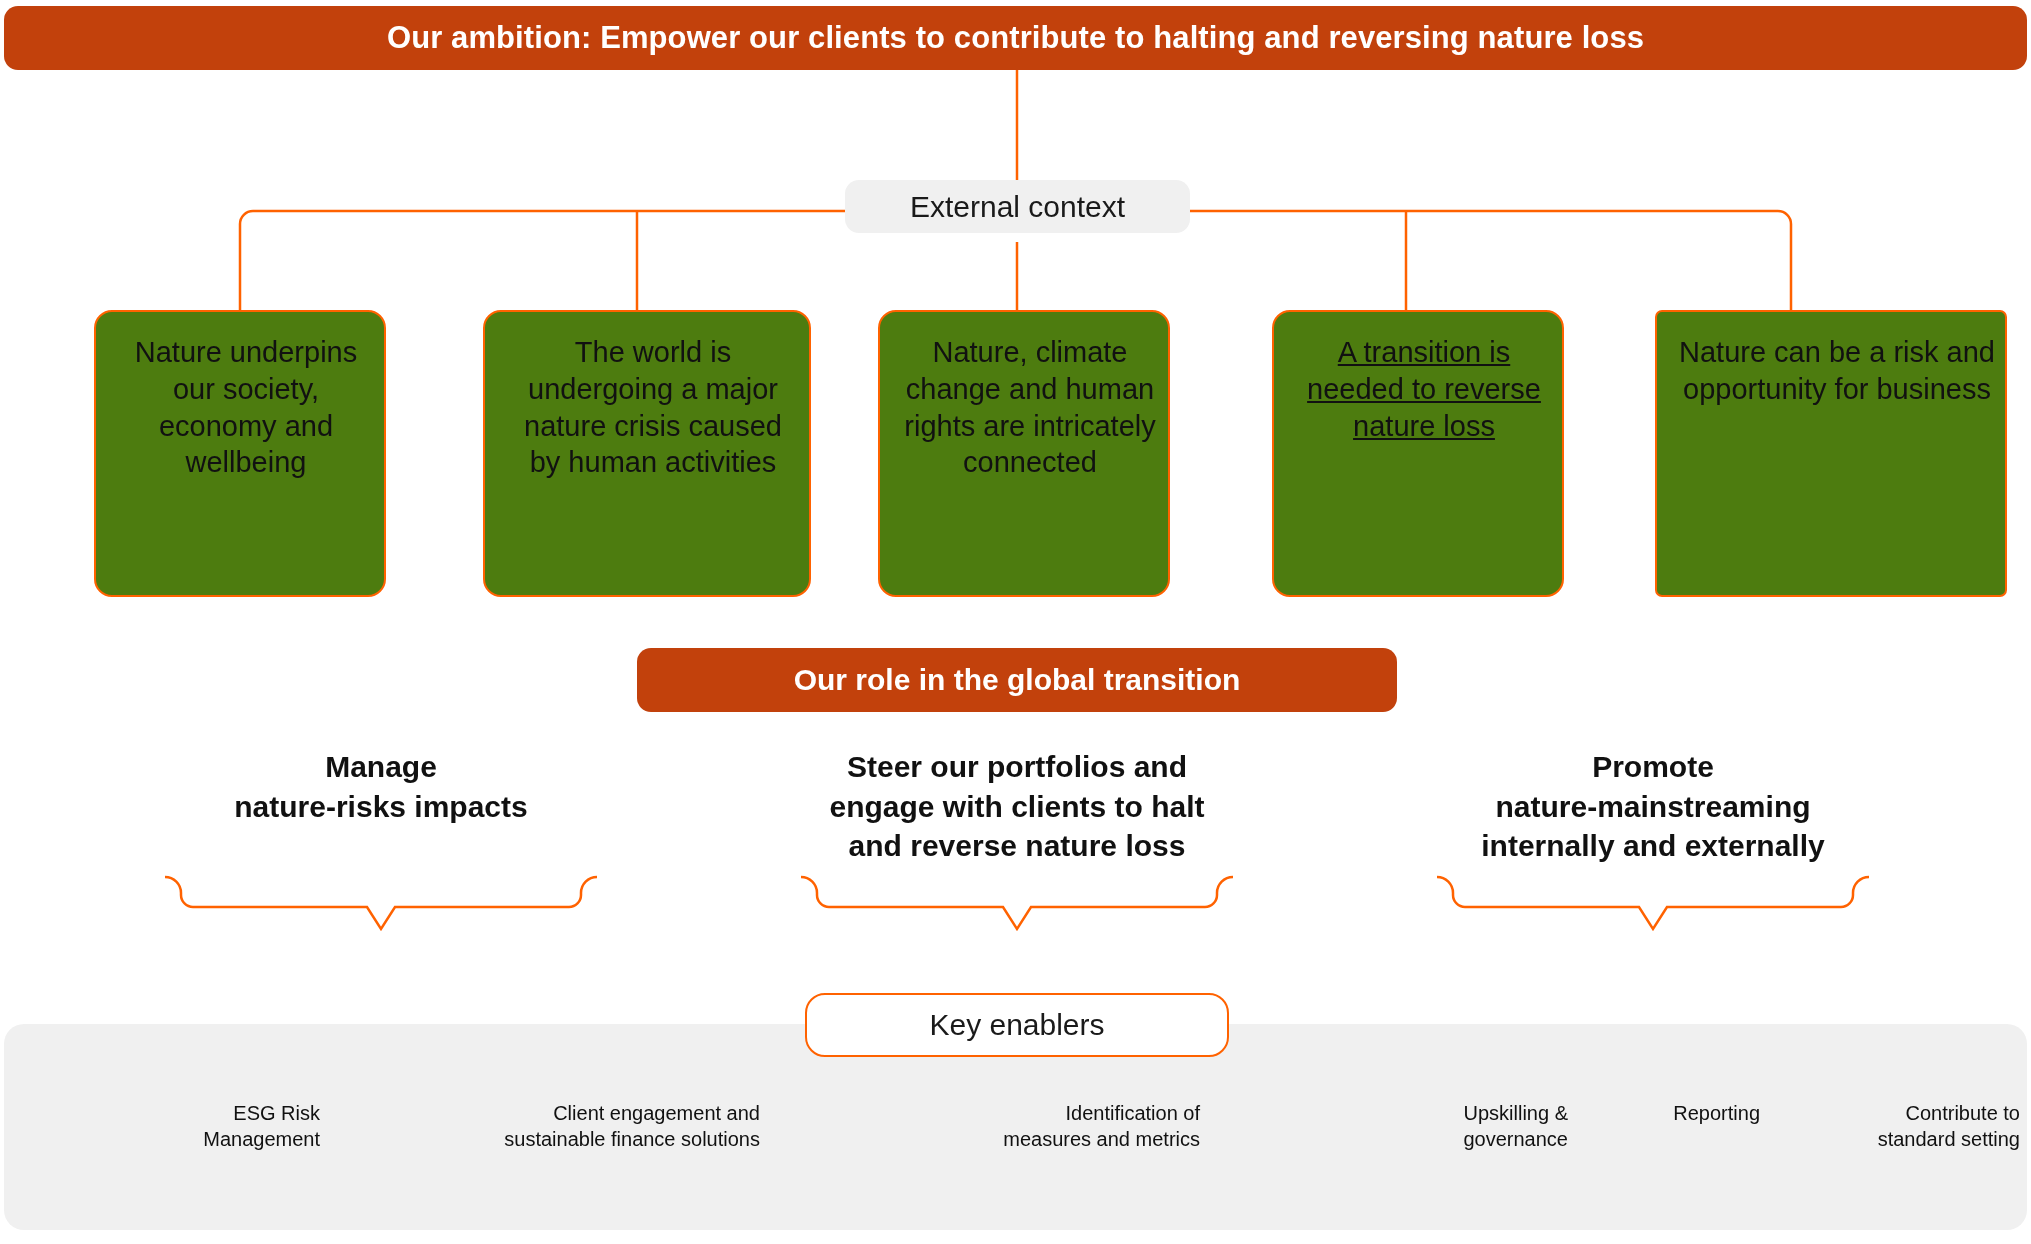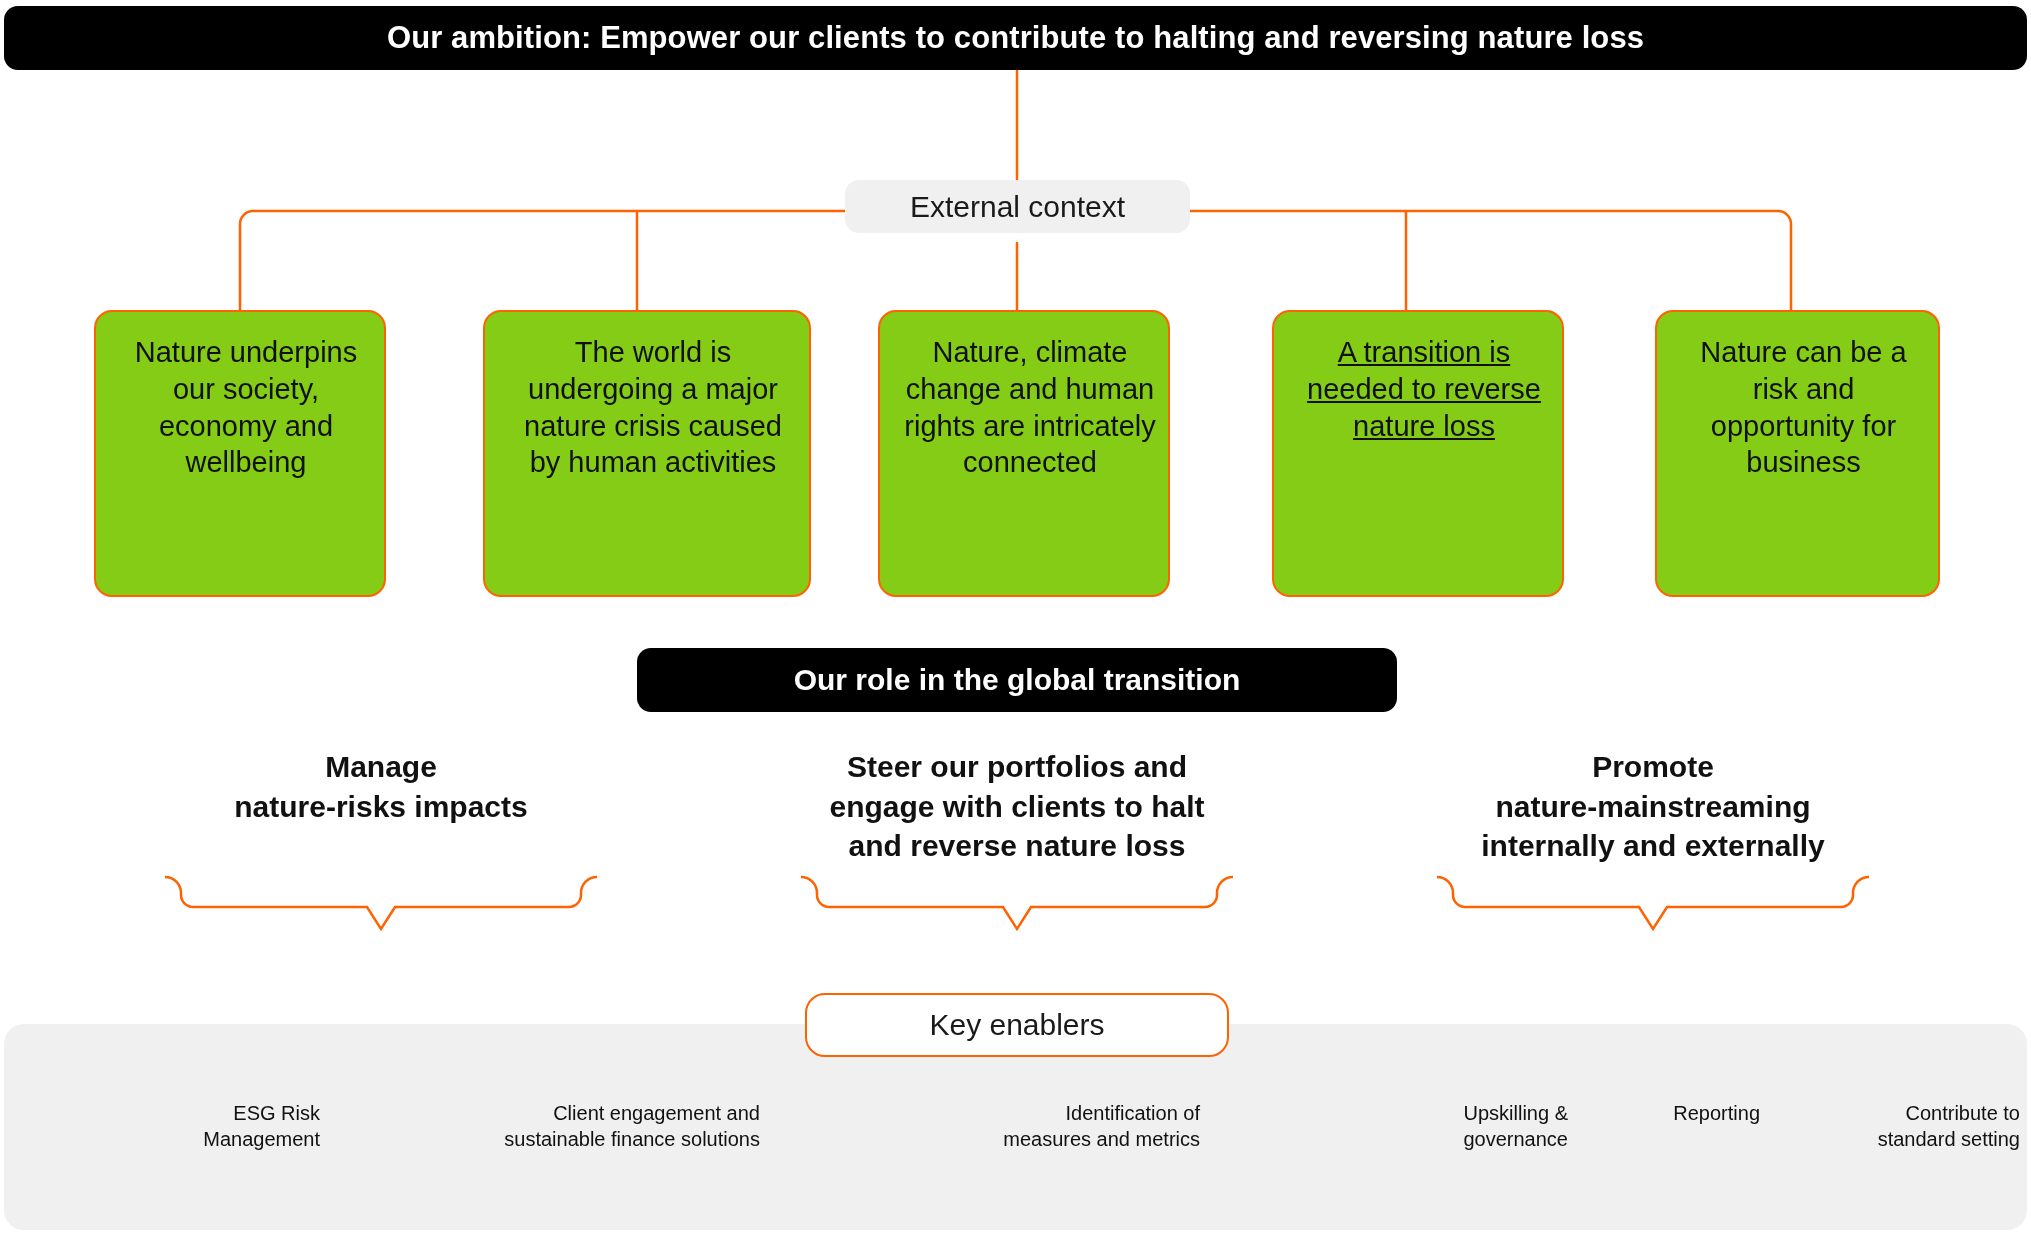--- a/index.html
+++ b/index.html
@@ -15,21 +15,21 @@
     position: relative;
     width: 2031px;
     height: 1244px;
     overflow: hidden;
     background: #ffffff;
   }
 
   
   .banner {
     position: absolute;
-    background: #000000;
+    background: #c2410c;
     color: #ffffff;
     display: flex;
     align-items: center;
     justify-content: center;
     font-weight: bold;
     text-align: center;
     line-height: 1.15;
     box-sizing: border-box;
   }
   #ambition-banner {
@@ -72,21 +72,21 @@
   #context-row {
     position: absolute;
     left: 0;
     top: 0;
     width: 2031px;
     height: 1244px;
     pointer-events: none;
   }
   .ctx-box {
     position: absolute;
-    background: #84cc16;
+    background: #4d7c0f;
     border: 2.5px solid #FF6200;
     border-radius: 18px;
     box-sizing: border-box;
     display: flex;
     align-items: flex-start;
     justify-content: center;
     text-align: center;
     font-size: 29px;
     line-height: 1.27;
     color: #111111;
@@ -186,21 +186,21 @@
     </g>
   </svg>
 
   <div id="external-context">External context</div>
 
   <div id="context-row">
     <div class="ctx-box" style="left:94px;  top:310px;  width:292px; height:287px;">Nature underpins our society, economy and wellbeing</div>
     <div class="ctx-box" style="left:483px; top:310px;  width:328px; height:287px;">The world is undergoing a major nature crisis caused by human activities</div>
     <div class="ctx-box" style="left:878px; top:310px;  width:292px; height:287px;">Nature, climate change and human rights are intricately connected</div>
     <div class="ctx-box" style="left:1272px;top:310px;  width:292px; height:287px;text-decoration:underline;">A transition is needed to reverse nature loss</div>
-    <div class="ctx-box" style="left:1655px;top:310px;  width:285px; height:287px;">Nature can be a risk and opportunity for business</div>
+    <div class="ctx-box" style="left:1655px;top:310px;  width:352px; height:287px;border-radius:7px;">Nature can be a risk and opportunity for business</div>
   </div>
 
   <div id="role-banner" class="banner">Our role in the global transition</div>
 
   <div class="role-heading" style="left:141px; top:747px; width:480px;">Manage
 nature-risks  impacts</div>
   <div class="role-heading" style="left:777px; top:747px; width:480px;">Steer our portfolios and
 engage with clients to halt
 and reverse nature loss</div>
   <div class="role-heading" style="left:1413px;top:747px; width:480px;">Promote

